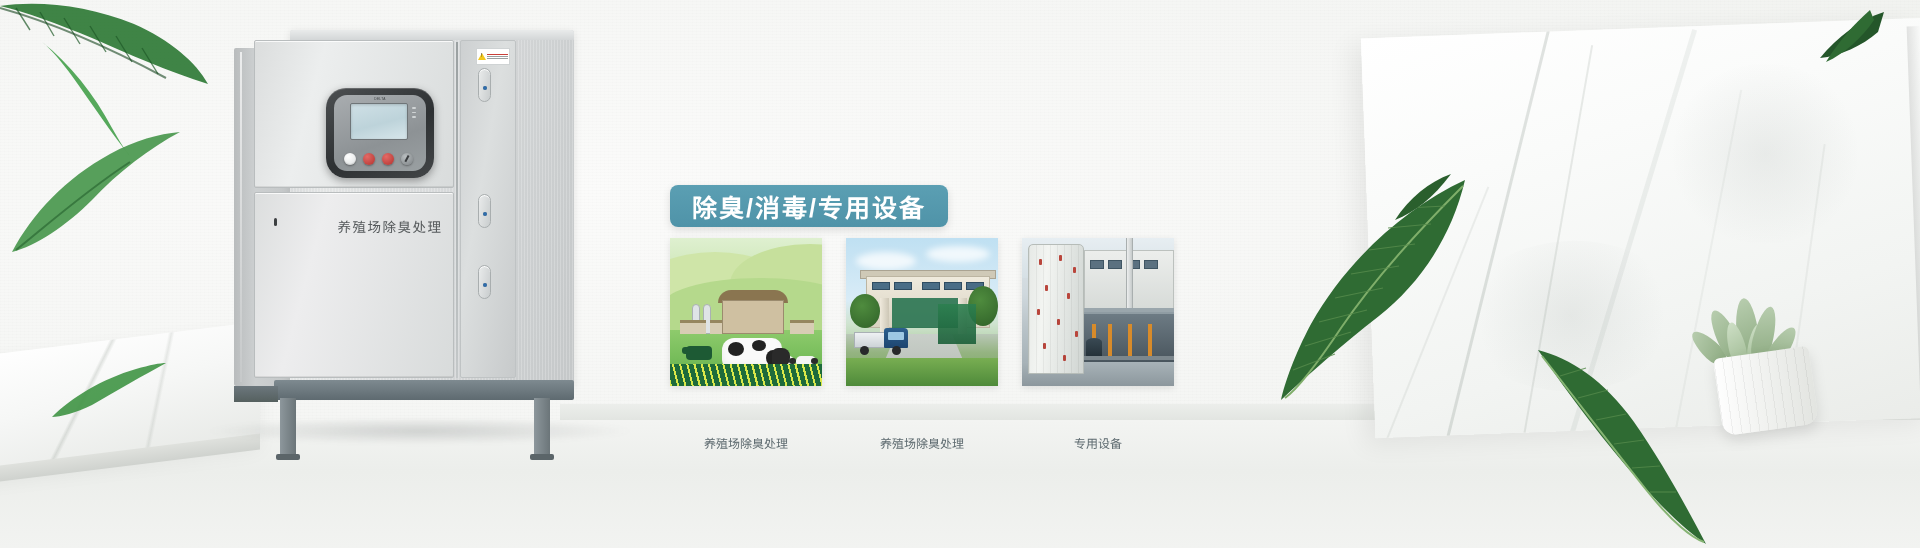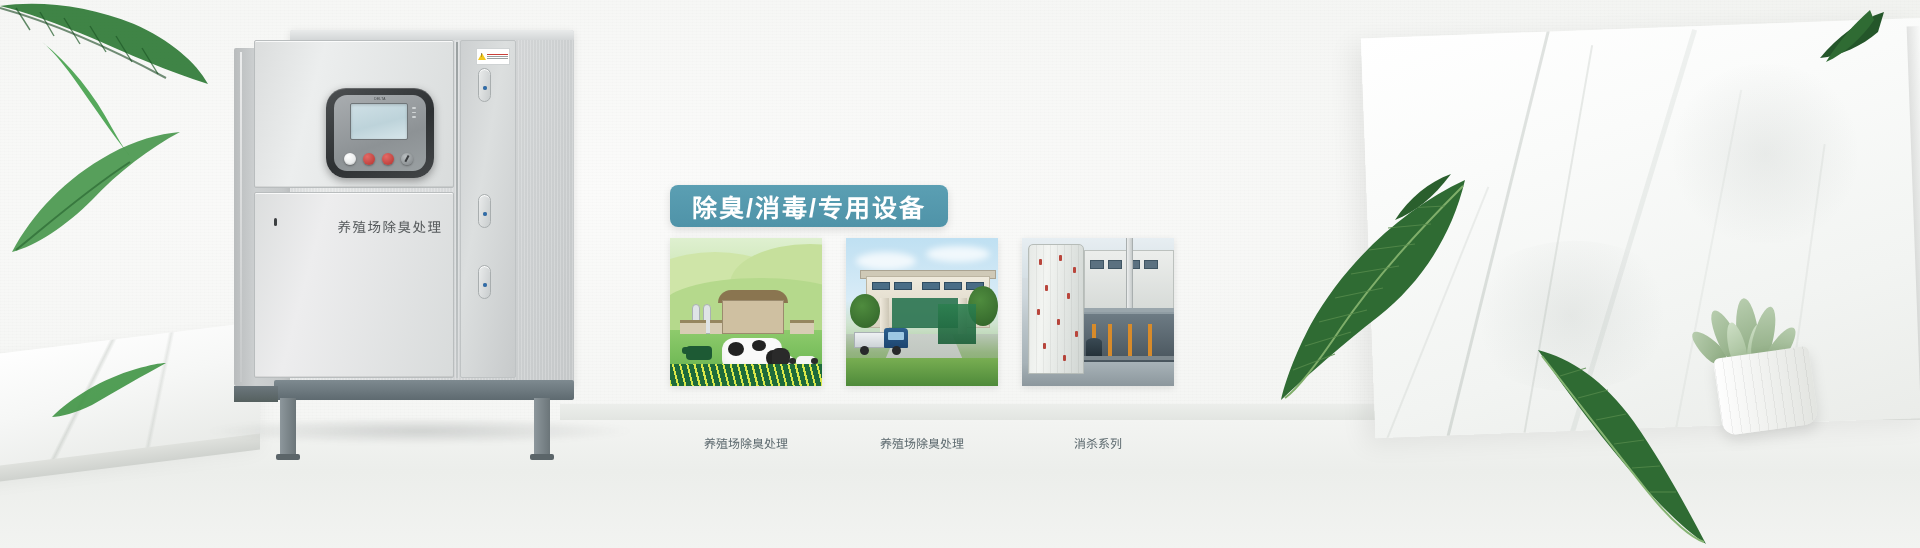--- a/index.html
+++ b/index.html
@@ -663,16 +663,16 @@
         <span class="tmark" style="left:46px;top:86px;"></span>
         <span class="tmark" style="left:14px;top:98px;"></span>
         <span class="tmark" style="left:34px;top:110px;"></span>
       </div>
     </div>
   </div>
 
   <div class="captions">
     <div class="cap">养殖场除臭处理</div>
     <div class="cap">养殖场除臭处理</div>
-    <div class="cap">消杀系列</div>
+    <div class="cap">专用设备</div>
   </div>
 
 </div>
 
 </body></html>

